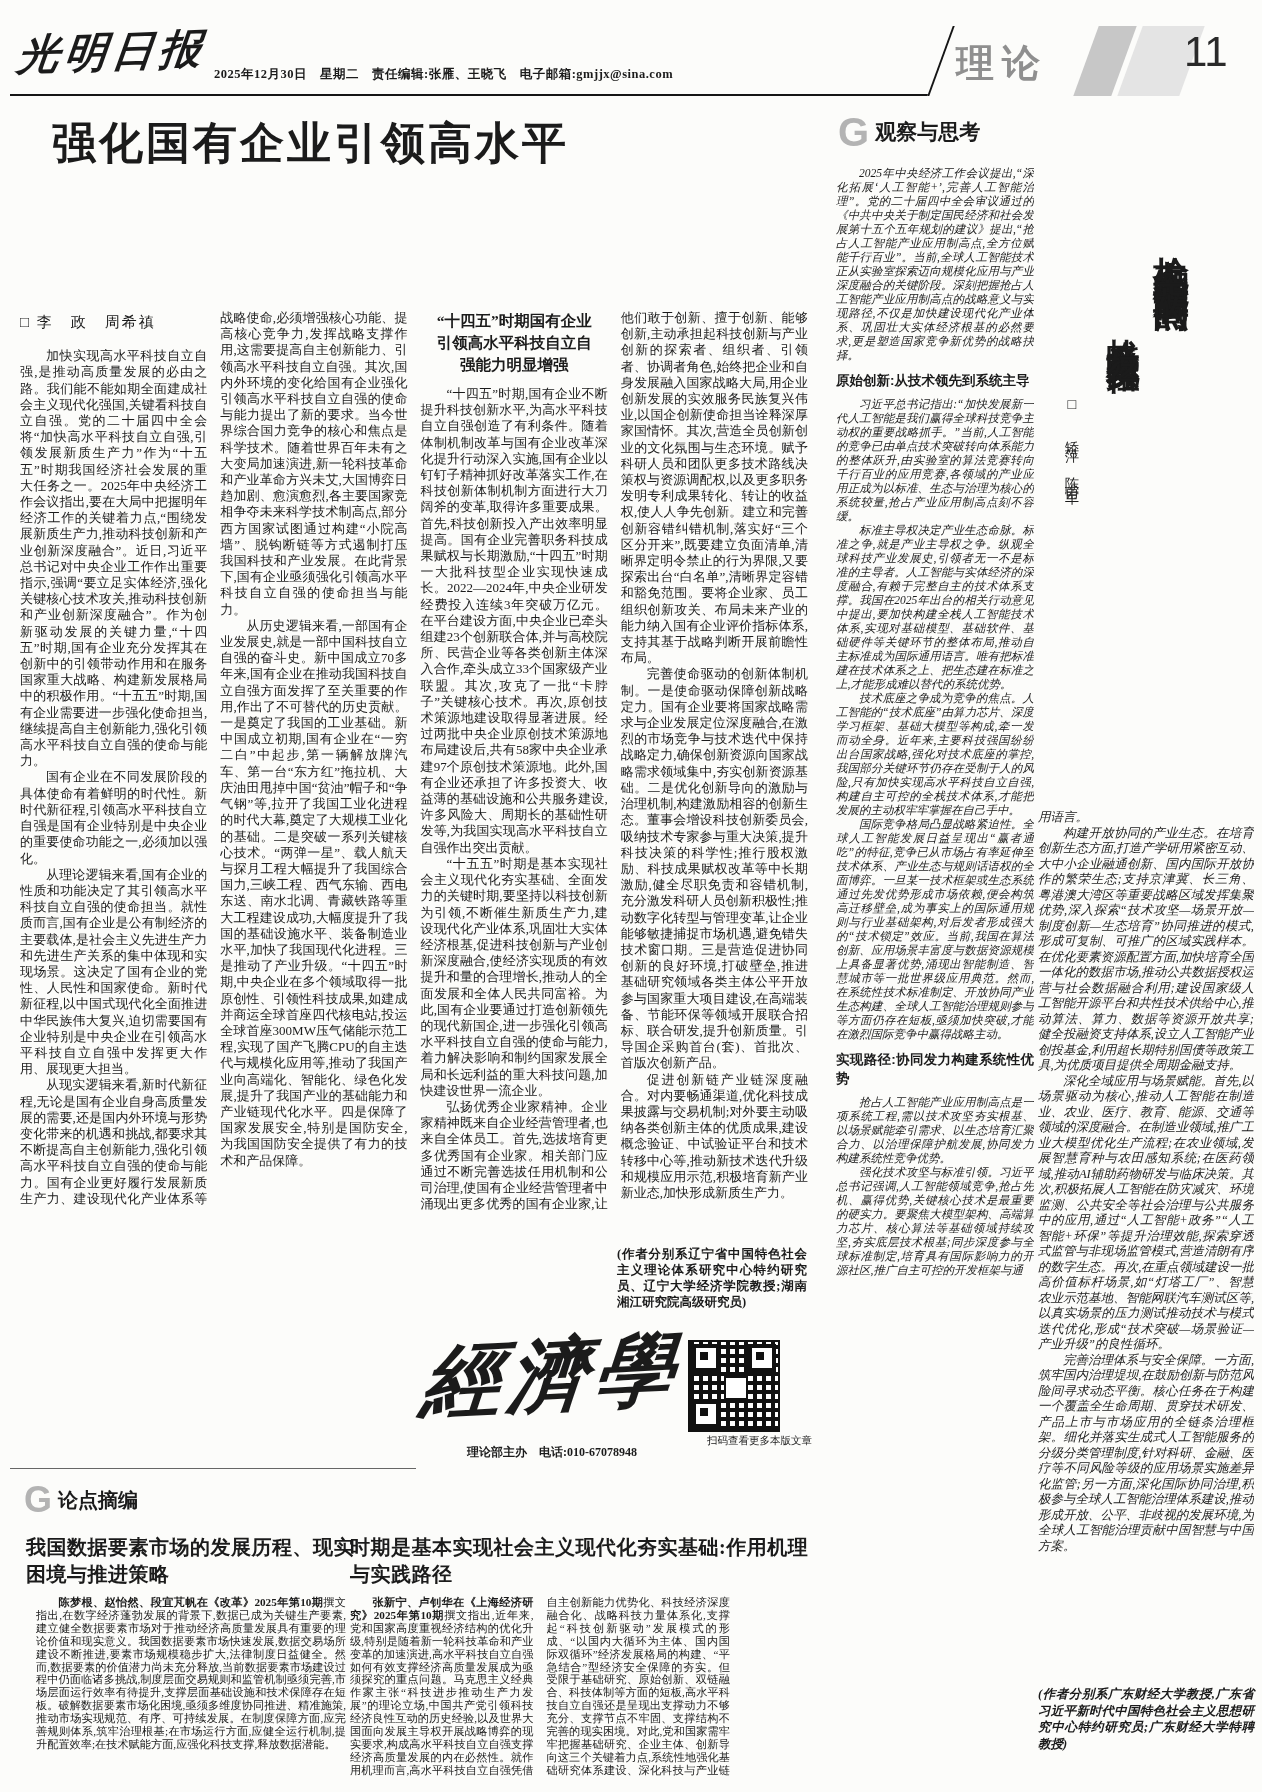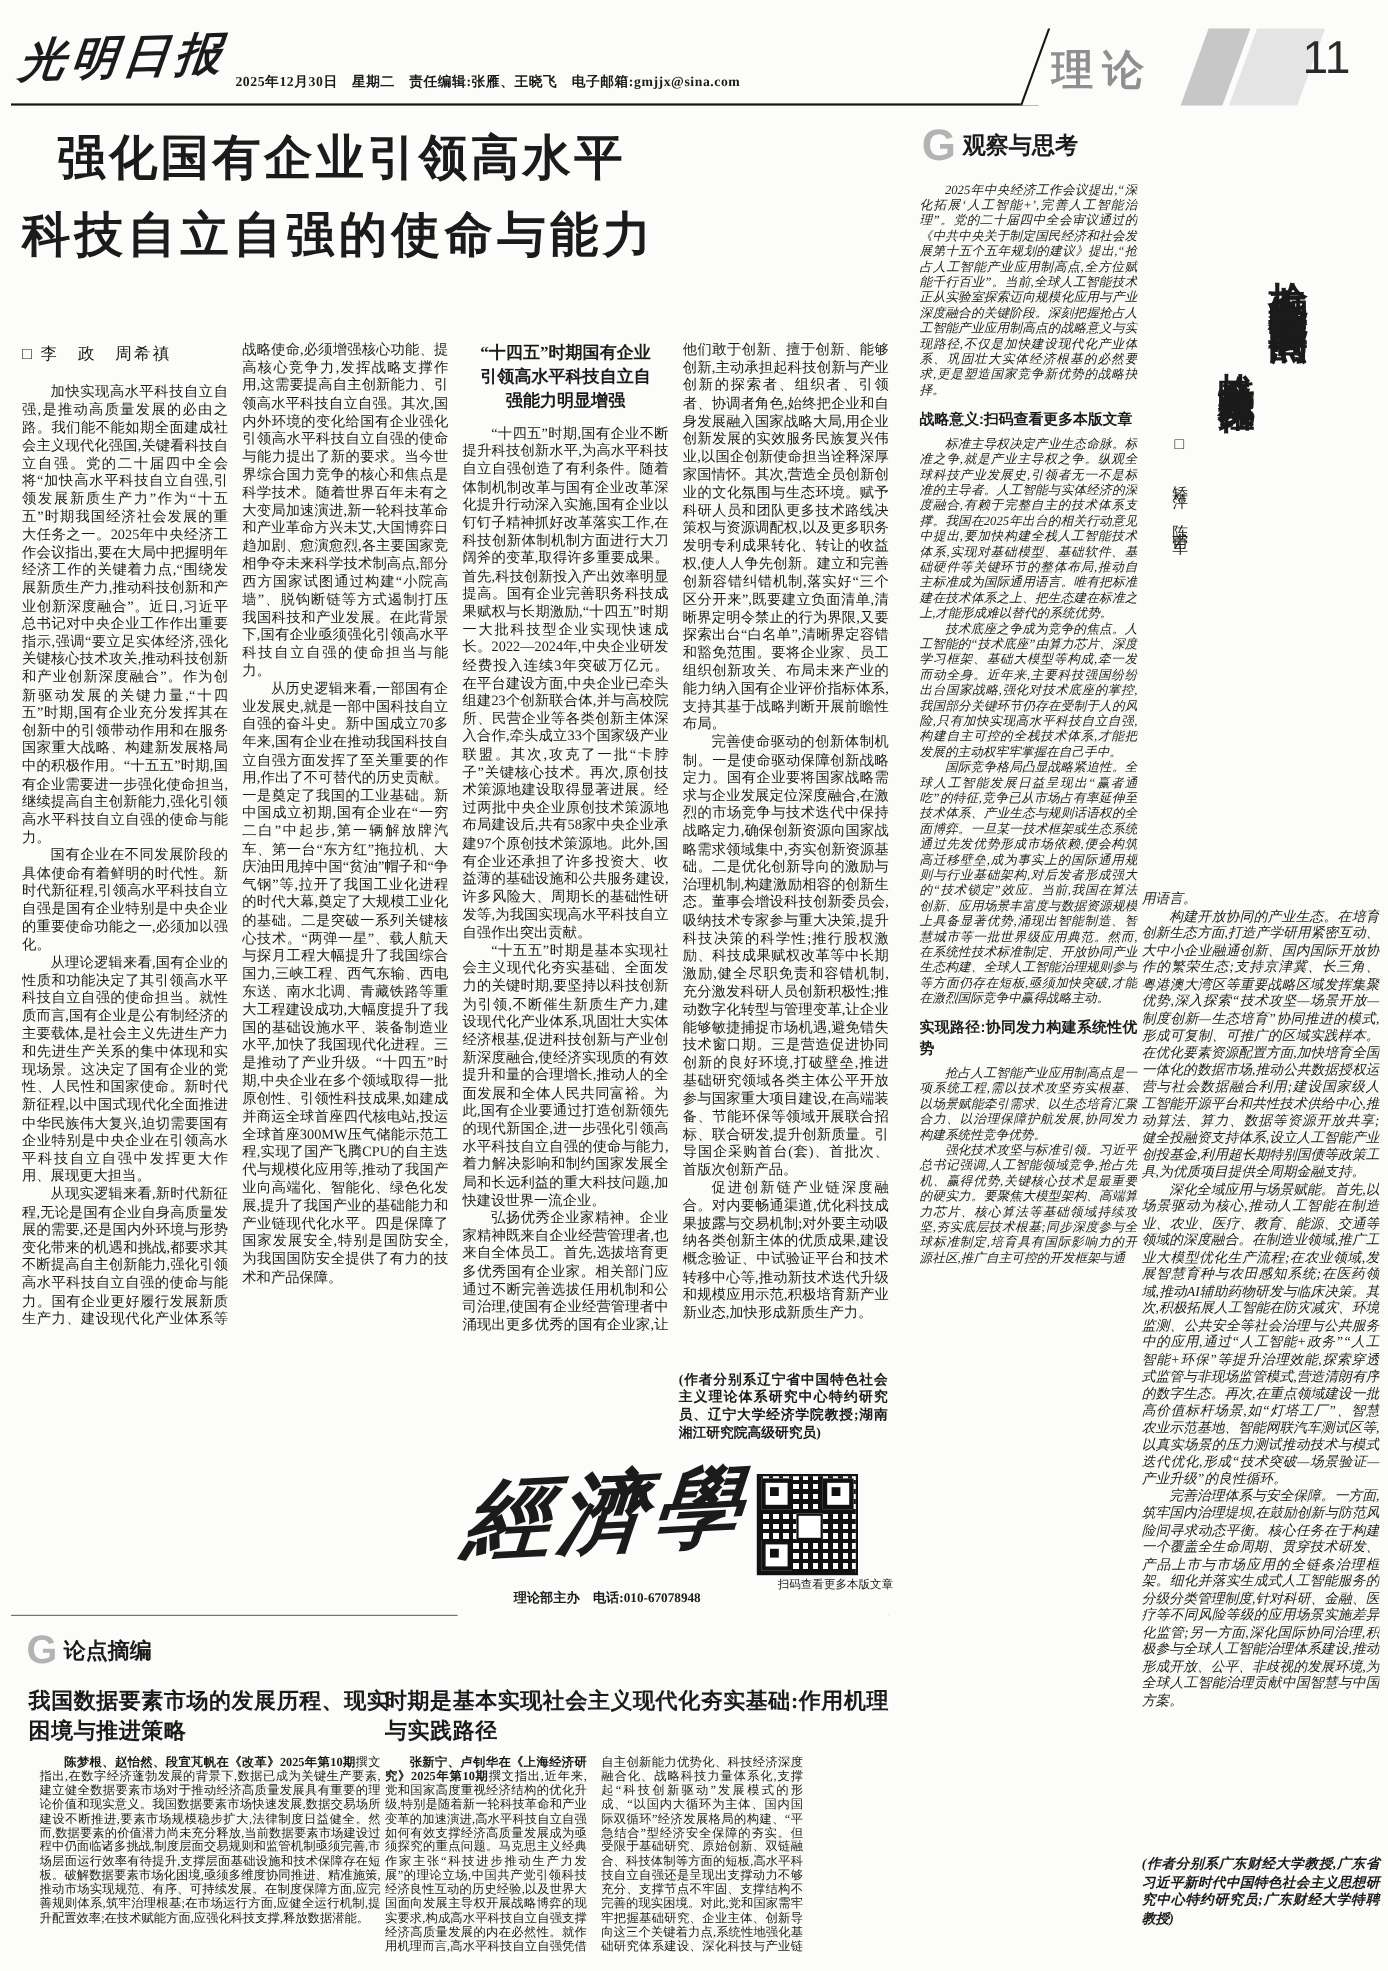--- a/index.html
+++ b/index.html
@@ -88,21 +88,20 @@
   <div class="abs logo">光明日报</div>
   <div class="abs dateline">2025年12月30日　星期二　责任编辑:张雁、王晓飞　电子邮箱:gmjjx@sina.com</div>
   <div class="abs mast-rule"></div>
   <div class="abs para para-white"></div>
   <div class="abs para para-g1"></div>
   <div class="abs para para-g2"></div>
   <div class="abs section-label">理论</div>
   <div class="abs page-num">11</div>
 
   <div class="abs lead-h1">强化国有企业引领高水平</div>
-  <div class="abs lead-h2">科技自立自强的使命与能力</div>
   <div class="abs lead-cols">
       <div class="byline">□ 李　政　周希禛</div>
       <p class="p">加快实现高水平科技自立自强,是推动高质量发展的必由之路。我们能不能如期全面建成社会主义现代化强国,关键看科技自立自强。党的二十届四中全会将“加快高水平科技自立自强,引领发展新质生产力”作为“十五五”时期我国经济社会发展的重大任务之一。2025年中央经济工作会议指出,要在大局中把握明年经济工作的关键着力点,“围绕发展新质生产力,推动科技创新和产业创新深度融合”。近日,习近平总书记对中央企业工作作出重要指示,强调“要立足实体经济,强化关键核心技术攻关,推动科技创新和产业创新深度融合”。作为创新驱动发展的关键力量,“十四五”时期,国有企业充分发挥其在创新中的引领带动作用和在服务国家重大战略、构建新发展格局中的积极作用。“十五五”时期,国有企业需要进一步强化使命担当,继续提高自主创新能力,强化引领高水平科技自立自强的使命与能力。</p>
       <p class="p">国有企业在不同发展阶段的具体使命有着鲜明的时代性。新时代新征程,引领高水平科技自立自强是国有企业特别是中央企业的重要使命功能之一,必须加以强化。</p>
       <p class="p">从理论逻辑来看,国有企业的性质和功能决定了其引领高水平科技自立自强的使命担当。就性质而言,国有企业是公有制经济的主要载体,是社会主义先进生产力和先进生产关系的集中体现和实现场景。这决定了国有企业的党性、人民性和国家使命。新时代新征程,以中国式现代化全面推进中华民族伟大复兴,迫切需要国有企业特别是中央企业在引领高水平科技自立自强中发挥更大作用、展现更大担当。</p>
       <p class="p">从现实逻辑来看,新时代新征程,无论是国有企业自身高质量发展的需要,还是国内外环境与形势变化带来的机遇和挑战,都要求其不断提高自主创新能力,强化引领高水平科技自立自强的使命与能力。国有企业更好履行发展新质生产力、建设现代化产业体系等战略使命,必须增强核心功能、提高核心竞争力,发挥战略支撑作用,这需要提高自主创新能力、引领高水平科技自立自强。其次,国内外环境的变化给国有企业强化引领高水平科技自立自强的使命与能力提出了新的要求。当今世界综合国力竞争的核心和焦点是科学技术。随着世界百年未有之大变局加速演进,新一轮科技革命和产业革命方兴未艾,大国博弈日趋加剧、愈演愈烈,各主要国家竞相争夺未来科学技术制高点,部分西方国家试图通过构建“小院高墙”、脱钩断链等方式遏制打压我国科技和产业发展。在此背景下,国有企业亟须强化引领高水平科技自立自强的使命担当与能力。</p>
       <p class="p">从历史逻辑来看,一部国有企业发展史,就是一部中国科技自立自强的奋斗史。新中国成立70多年来,国有企业在推动我国科技自立自强方面发挥了至关重要的作用,作出了不可替代的历史贡献。一是奠定了我国的工业基础。新中国成立初期,国有企业在“一穷二白”中起步,第一辆解放牌汽车、第一台“东方红”拖拉机、大庆油田甩掉中国“贫油”帽子和“争气钢”等,拉开了我国工业化进程的时代大幕,奠定了大规模工业化的基础。二是突破一系列关键核心技术。“两弹一星”、载人航天与探月工程大幅提升了我国综合国力,三峡工程、西气东输、西电东送、南水北调、青藏铁路等重大工程建设成功,大幅度提升了我国的基础设施水平、装备制造业水平,加快了我国现代化进程。三是推动了产业升级。“十四五”时期,中央企业在多个领域取得一批原创性、引领性科技成果,如建成并商运全球首座四代核电站,投运全球首座300MW压气储能示范工程,实现了国产飞腾CPU的自主迭代与规模化应用等,推动了我国产业向高端化、智能化、绿色化发展,提升了我国产业的基础能力和产业链现代化水平。四是保障了国家发展安全,特别是国防安全,为我国国防安全提供了有力的技术和产品保障。</p>
       <h4 class="h">“十四五”时期国有企业引领高水平科技自立自强能力明显增强</h4>
       <p class="p">“十四五”时期,国有企业不断提升科技创新水平,为高水平科技自立自强创造了有利条件。随着体制机制改革与国有企业改革深化提升行动深入实施,国有企业以钉钉子精神抓好改革落实工作,在科技创新体制机制方面进行大刀阔斧的变革,取得许多重要成果。首先,科技创新投入产出效率明显提高。国有企业完善职务科技成果赋权与长期激励,“十四五”时期一大批科技型企业实现快速成长。2022—2024年,中央企业研发经费投入连续3年突破万亿元。在平台建设方面,中央企业已牵头组建23个创新联合体,并与高校院所、民营企业等各类创新主体深入合作,牵头成立33个国家级产业联盟。其次,攻克了一批“卡脖子”关键核心技术。再次,原创技术策源地建设取得显著进展。经过两批中央企业原创技术策源地布局建设后,共有58家中央企业承建97个原创技术策源地。此外,国有企业还承担了许多投资大、收益薄的基础设施和公共服务建设,许多风险大、周期长的基础性研发等,为我国实现高水平科技自立自强作出突出贡献。</p>
       <p class="p">“十五五”时期是基本实现社会主义现代化夯实基础、全面发力的关键时期,要坚持以科技创新为引领,不断催生新质生产力,建设现代化产业体系,巩固壮大实体经济根基,促进科技创新与产业创新深度融合,使经济实现质的有效提升和量的合理增长,推动人的全面发展和全体人民共同富裕。为此,国有企业要通过打造创新领先的现代新国企,进一步强化引领高水平科技自立自强的使命与能力,着力解决影响和制约国家发展全局和长远利益的重大科技问题,加快建设世界一流企业。</p>
@@ -123,21 +122,22 @@
     </div>
     <div class="qr-cap">扫码查看更多本版文章</div>
   </div>
 
   <div class="abs obs-header">
     <span class="g-mark">G</span>
     <span class="lbl">观察与思考</span>
   </div>
   <div class="abs obs-col1">
       <p class="p">2025年中央经济工作会议提出,“深化拓展‘人工智能+’,完善人工智能治理”。党的二十届四中全会审议通过的《中共中央关于制定国民经济和社会发展第十五个五年规划的建议》提出,“抢占人工智能产业应用制高点,全方位赋能千行百业”。当前,全球人工智能技术正从实验室探索迈向规模化应用与产业深度融合的关键阶段。深刻把握抢占人工智能产业应用制高点的战略意义与实现路径,不仅是加快建设现代化产业体系、巩固壮大实体经济根基的必然要求,更是塑造国家竞争新优势的战略抉择。</p>
-      <h4 class="h">战略意义:扫码查看更多本版文章</h4>
+      <h4 class="h">原始创新:从技术领先到系统主导</h4>
+      <p class="p">习近平总书记指出:“加快发展新一代人工智能是我们赢得全球科技竞争主动权的重要战略抓手。”当前,人工智能的竞争已由单点技术突破转向体系能力的整体跃升,由实验室的算法竞赛转向千行百业的应用竞赛,各领域的产业应用正成为以标准、生态与治理为核心的系统较量,抢占产业应用制高点刻不容缓。</p>
       <p class="p">标准主导权决定产业生态命脉。标准之争,就是产业主导权之争。纵观全球科技产业发展史,引领者无一不是标准的主导者。人工智能与实体经济的深度融合,有赖于完整自主的技术体系支撑。我国在2025年出台的相关行动意见中提出,要加快构建全栈人工智能技术体系,实现对基础模型、基础软件、基础硬件等关键环节的整体布局,推动自主标准成为国际通用语言。唯有把标准建在技术体系之上、把生态建在标准之上,才能形成难以替代的系统优势。</p>
       <p class="p">技术底座之争成为竞争的焦点。人工智能的“技术底座”由算力芯片、深度学习框架、基础大模型等构成,牵一发而动全身。近年来,主要科技强国纷纷出台国家战略,强化对技术底座的掌控,我国部分关键环节仍存在受制于人的风险,只有加快实现高水平科技自立自强,构建自主可控的全栈技术体系,才能把发展的主动权牢牢掌握在自己手中。</p>
       <p class="p">国际竞争格局凸显战略紧迫性。全球人工智能发展日益呈现出“赢者通吃”的特征,竞争已从市场占有率延伸至技术体系、产业生态与规则话语权的全面博弈。一旦某一技术框架或生态系统通过先发优势形成市场依赖,便会构筑高迁移壁垒,成为事实上的国际通用规则与行业基础架构,对后发者形成强大的“技术锁定”效应。当前,我国在算法创新、应用场景丰富度与数据资源规模上具备显著优势,涌现出智能制造、智慧城市等一批世界级应用典范。然而,在系统性技术标准制定、开放协同产业生态构建、全球人工智能治理规则参与等方面仍存在短板,亟须加快突破,才能在激烈国际竞争中赢得战略主动。</p>
       <h4 class="h">实现路径:协同发力构建系统性优势</h4>
       <p class="p">抢占人工智能产业应用制高点是一项系统工程,需以技术攻坚夯实根基、以场景赋能牵引需求、以生态培育汇聚合力、以治理保障护航发展,协同发力构建系统性竞争优势。</p>
       <p class="p">强化技术攻坚与标准引领。习近平总书记强调,人工智能领域竞争,抢占先机、赢得优势,关键核心技术是最重要的硬实力。要聚焦大模型架构、高端算力芯片、核心算法等基础领域持续攻坚,夯实底层技术根基;同步深度参与全球标准制定,培育具有国际影响力的开源社区,推广自主可控的开发框架与通</p>
     </div>
   <div class="abs vtitle vt1">抢占人工智能产业应用制高点的</div>
   <div class="abs vtitle vt2">战略意义与实现路径</div>
   <div class="abs vbyline">□ 矫萍　陈甫军</div>

